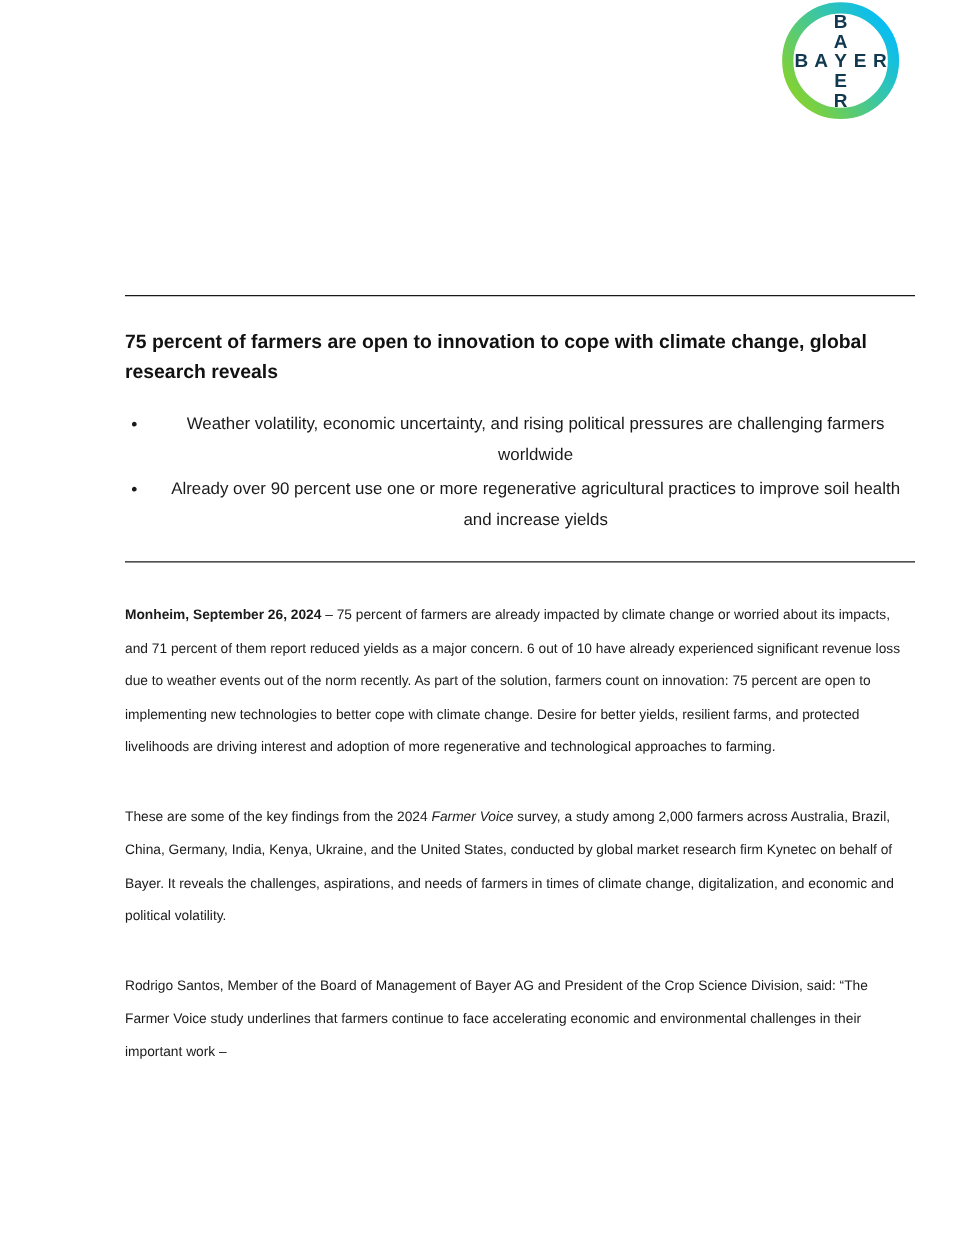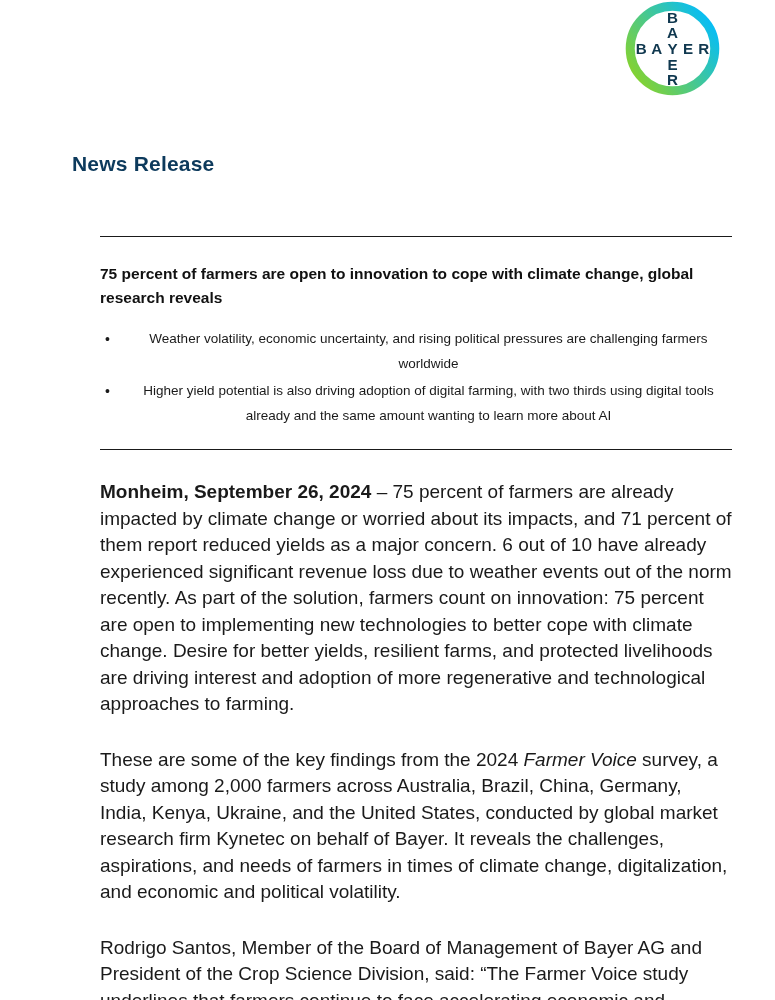--- a/index.html
+++ b/index.html
@@ -83,21 +83,21 @@
   }
   .bullets li::before {
     content: "\2022";
     position: absolute;
     left: -20px;
     top: 0;
     font-size: 14px;
   }
   .body-text p {
     margin: 29px 0 0 0;
-    font-size: 19px;
+    font-size: 11px;
     line-height: 26.5px;
     color: #1a1a1a;
   }
   .body-text .lead-bold { font-weight: bold; }
   .body-text .italic { font-style: italic; }
 </style>
 </head>
 <body>
 
 <div class="page">
@@ -122,30 +122,29 @@
 
           <text x="50" y="22.7">B</text>
           <text x="50" y="39.2">A</text>
           <text x="50" y="72.2">E</text>
           <text x="50" y="88.7">R</text>
         </g>
       </svg>
     </div>
   </div>
 
-  <h1 class="doc-title">News Release</h1>
 
   <div class="content">
     <hr class="rule top">
 
     <h2 class="headline">75 percent of farmers are open to innovation to cope with climate change, global research reveals</h2>
 
     <ul class="bullets">
       <li>Weather volatility, economic uncertainty, and rising political pressures are challenging farmers worldwide</li>
-      <li>Higher yield potential is also driving adoption of digital farming, with two thirds using digital tools already and the same amount wanting to learn more about AI</li>
+      <li>Already over 90 percent use one or more regenerative agricultural practices to improve soil health and increase yields</li>
     </ul>
 
     <hr class="rule bottom">
 
     <div class="body-text">
       <p><span class="lead-bold">Monheim, September 26, 2024</span><span> – 75 percent of farmers are already impacted by climate change or worried about its impacts, and 71 percent of them report reduced yields as a major concern. 6 out of 10 have already experienced significant revenue loss due to weather events out of the norm recently. As part of the solution, farmers count on innovation: 75 percent are open to implementing new technologies to better cope with climate change. Desire for better yields, resilient farms, and protected livelihoods are driving interest and adoption of more regenerative and technological approaches to farming.</span></p>
 
       <p><span>These are some of the key findings from the 2024 </span><span class="italic">Farmer Voice</span><span> survey, a study among 2,000 farmers across Australia, Brazil, China, Germany, India, Kenya, Ukraine, and the United States, conducted by global market research firm Kynetec on behalf of Bayer. It reveals the challenges, aspirations, and needs of farmers in times of climate change, digitalization, and economic and political volatility.</span></p>
 
       <p>Rodrigo Santos, Member of the Board of Management of Bayer AG and President of the Crop Science Division, said: “The Farmer Voice study underlines that farmers continue to face accelerating economic and environmental challenges in their important work –</p>

